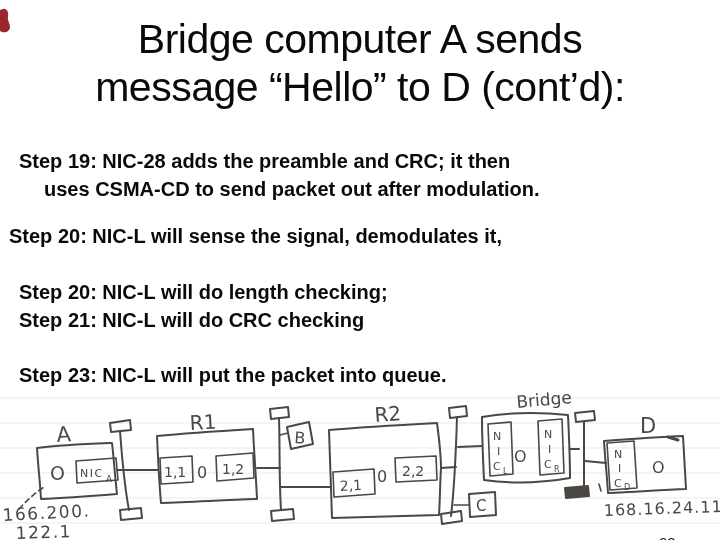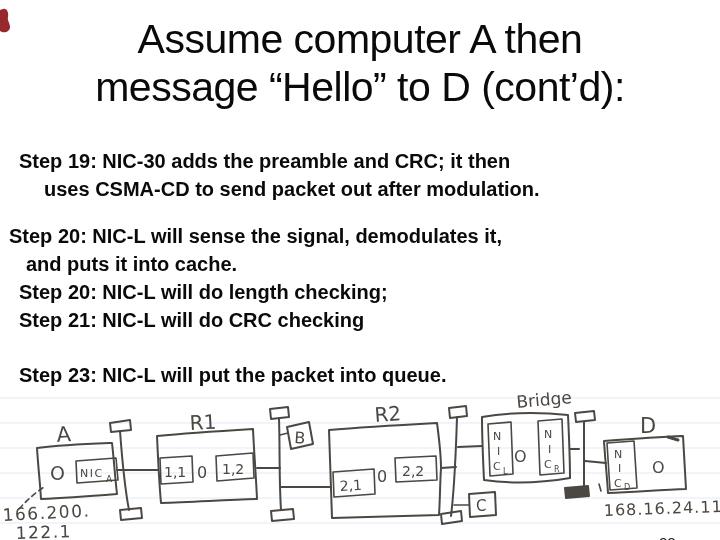--- a/index.html
+++ b/index.html
@@ -39,28 +39,27 @@
 </head>
 <body>
 
 <div class="slide">
 
   <svg class="corner-mark" width="16" height="40" viewBox="0 0 16 40">
     <path d="M3,9 C7,8 9,13 8,17 C7,20 10,23 10,27 C10,31 6,33 2,32 L0,31 L0,10 Z" fill="var(--accent-mark,#97282c)" stroke="none"></path>
   </svg>
 
   <div class="title">
-    <div>Assume computer A then</div>
+    <div>Bridge computer A sends</div>
     <div>message “Hello” to D (cont’d):</div>
   </div>
 
-  <div class="bline" style="top:150px;left:19px">Step 19: NIC-30 adds the preamble and CRC; it then</div>
+  <div class="bline" style="top:150px;left:19px">Step 19: NIC-28 adds the preamble and CRC; it then</div>
   <div class="bline" style="top:178px;left:44px">uses CSMA-CD to send packet out after modulation.</div>
   <div class="bline" style="top:225px;left:9px">Step 20: NIC-L will sense the signal, demodulates it,</div>
-  <div class="bline" style="top:253px;left:26px">and puts it into cache.</div>
   <div class="bline" style="top:281px;left:19px">Step 20: NIC-L will do length checking;</div>
   <div class="bline" style="top:309px;left:19px">Step 21: NIC-L will do CRC checking</div>
   <div class="bline" style="top:364px;left:19px">Step 23: NIC-L will put the packet into queue.</div>
 
   <svg class="sketch" width="720" height="155" viewBox="0 385 720 155">
 
     <g class="rules">
       <line x1="0" y1="398" x2="720" y2="398"></line>
       <line x1="0" y1="423" x2="720" y2="423"></line>
       <line x1="0" y1="448" x2="720" y2="448"></line>

